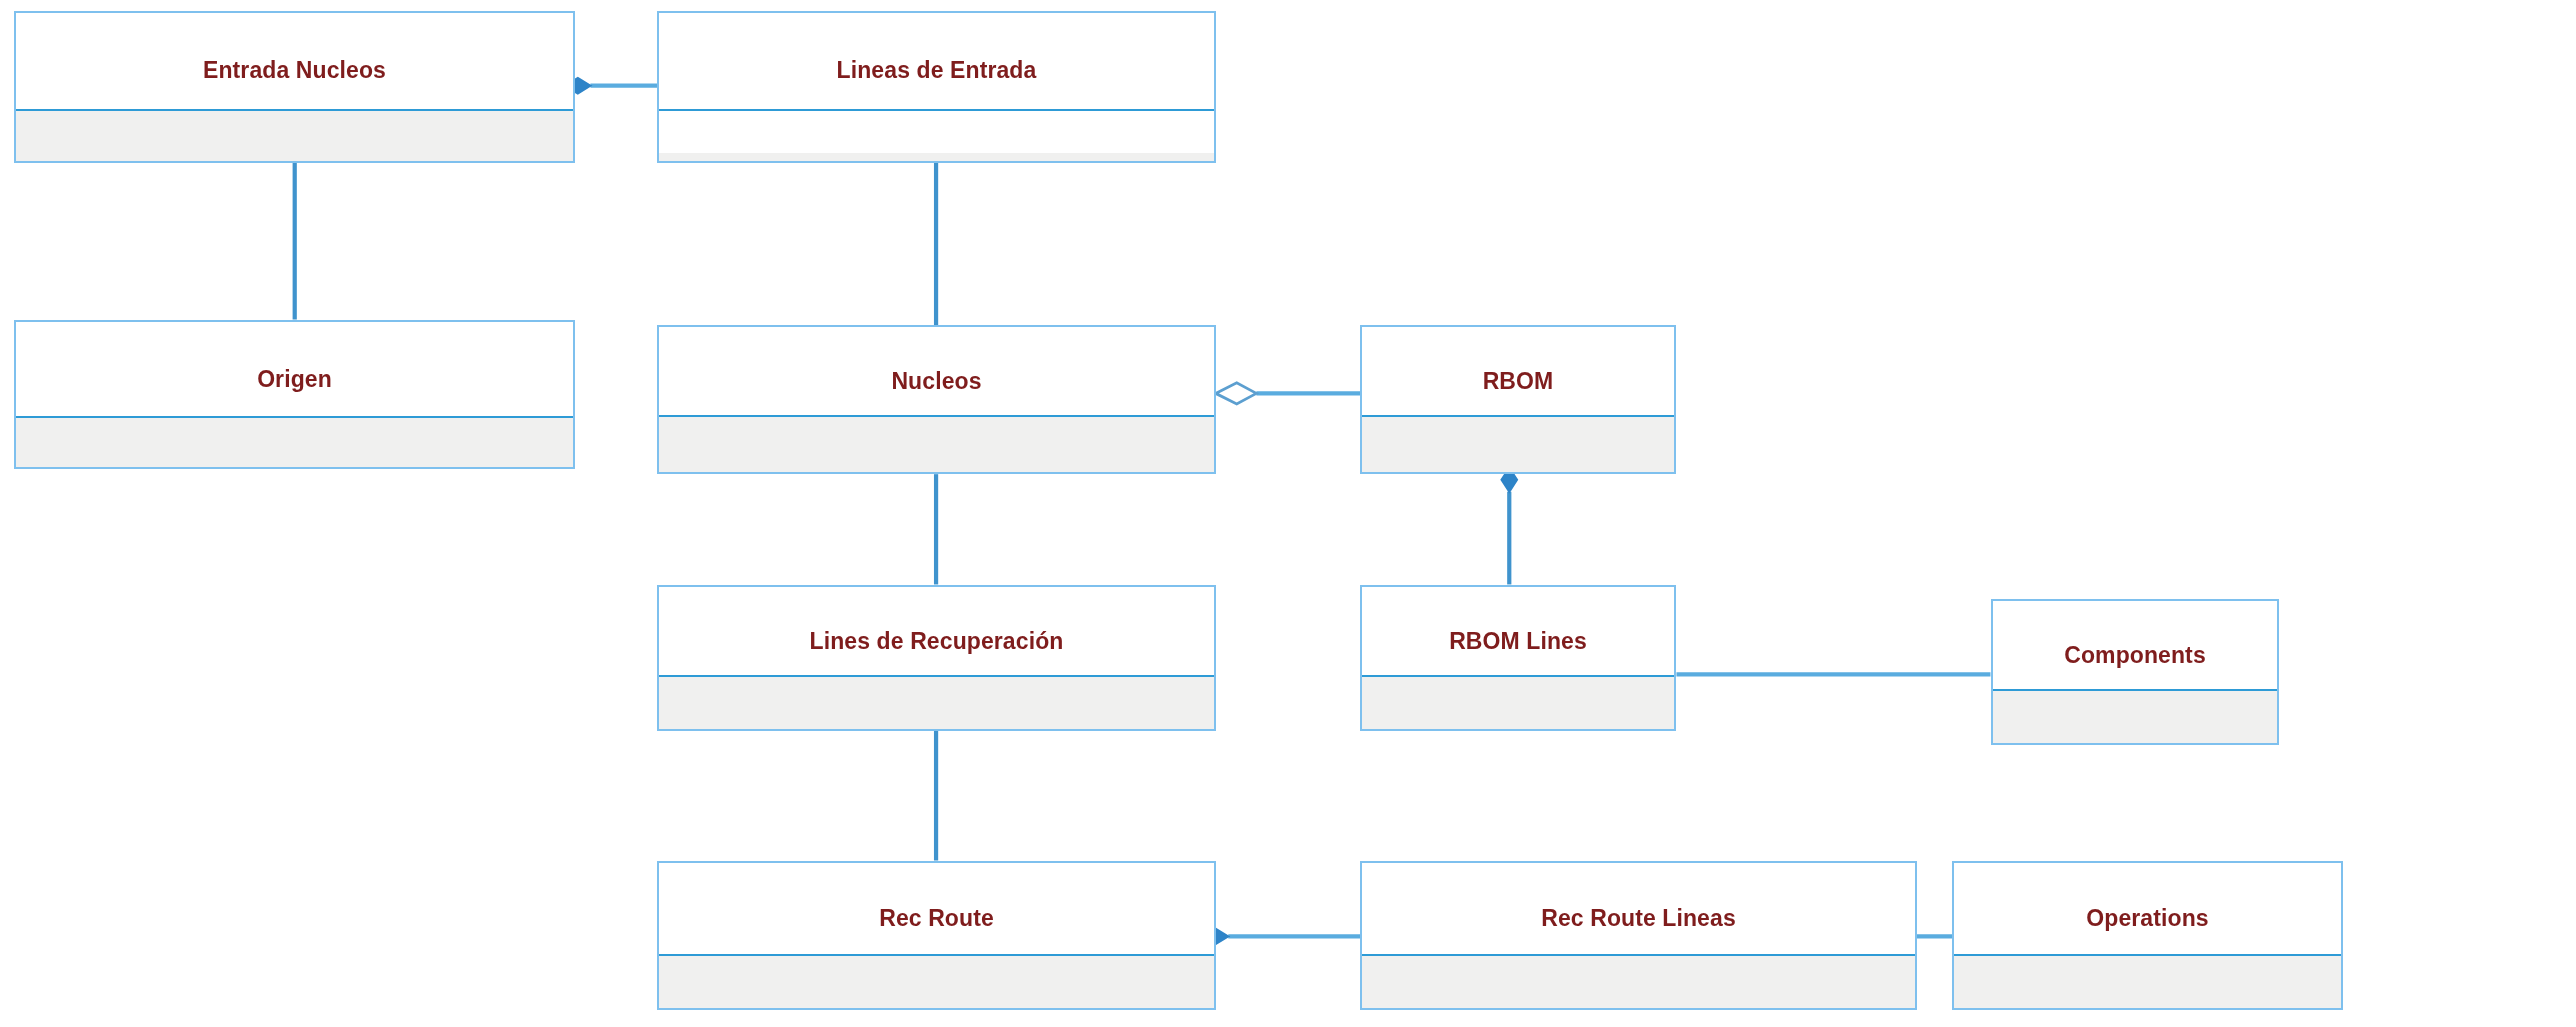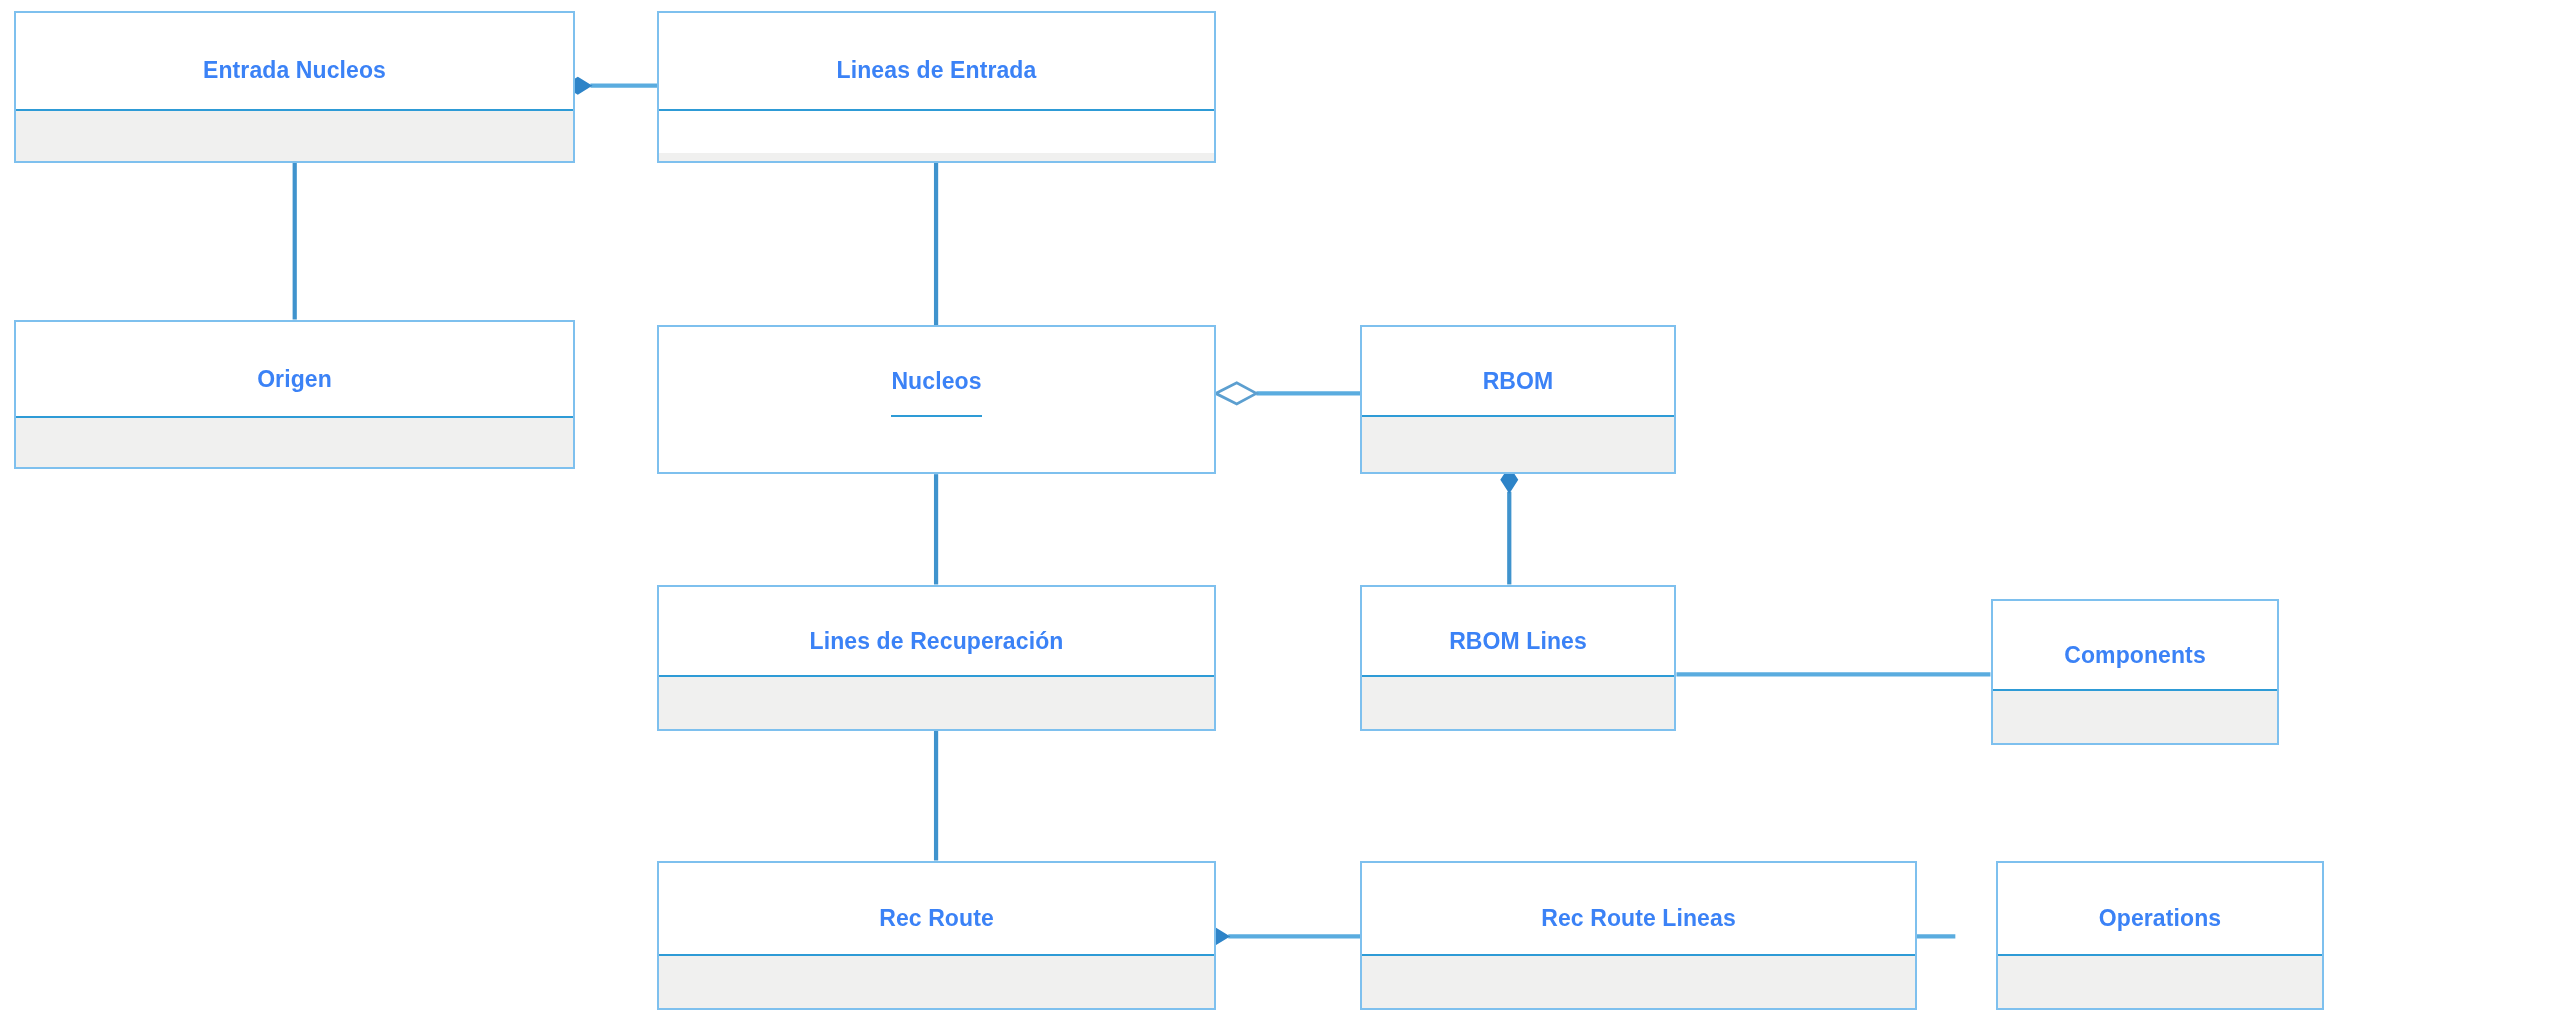--- a/index.html
+++ b/index.html
@@ -39,21 +39,21 @@
     display: flex;
     align-items: center;
     justify-content: center;
     box-sizing: border-box;
     border-bottom: 2.8px solid #2e9bd6;
   }
   .uml-title {
     font-family: "Liberation Sans", sans-serif;
     font-weight: bold;
     font-size: 23px;
-    color: #3b82f6;
+    color: #7f1d1d;
     letter-spacing: 0.1px;
     text-align: center;
     white-space: nowrap;
     margin-top: 20px;
   }
   .uml-body {
     flex: 1 1 auto;
     background: #f0f0ef;
   }
 </style>
@@ -123,21 +123,21 @@
     <div class="uml-body"></div>
   </div>
 
   <div class="uml-class" style="left: 14px; top: 320px; width: 561px; height: 149px;">
     <div class="uml-header" style="height: 96px; align-items: center;">
       <span class="uml-title">Origen</span>
     </div>
     <div class="uml-body"></div>
   </div>
 
-  <div class="uml-class" style="left: 657px; top: 325px; width: 559px; height: 149px; align-items: center;">
+  <div class="uml-class" style="left: 657px; top: 325px; width: 559px; height: 149px;">
     <div class="uml-header" style="height: 90px;">
       <span class="uml-title">Nucleos</span>
     </div>
     <div class="uml-body"></div>
   </div>
 
   <div class="uml-class" style="left: 1360px; top: 325px; width: 316px; height: 149px;">
     <div class="uml-header" style="height: 90px;">
       <span class="uml-title">RBOM</span>
     </div>
@@ -172,21 +172,21 @@
     <div class="uml-body"></div>
   </div>
 
   <div class="uml-class" style="left: 1360px; top: 861px; width: 557px; height: 149px;">
     <div class="uml-header" style="height: 93px;">
       <span class="uml-title">Rec Route Lineas</span>
     </div>
     <div class="uml-body"></div>
   </div>
 
-  <div class="uml-class" style="left: 1996px; top: 861px; width: 328px; height: 149px;">
+  <div class="uml-class" style="left: 1952px; top: 861px; width: 391px; height: 149px;">
     <div class="uml-header" style="height: 93px;">
       <span class="uml-title">Operations</span>
     </div>
     <div class="uml-body"></div>
   </div>
 
 </div>
 
 
 </body></html>

